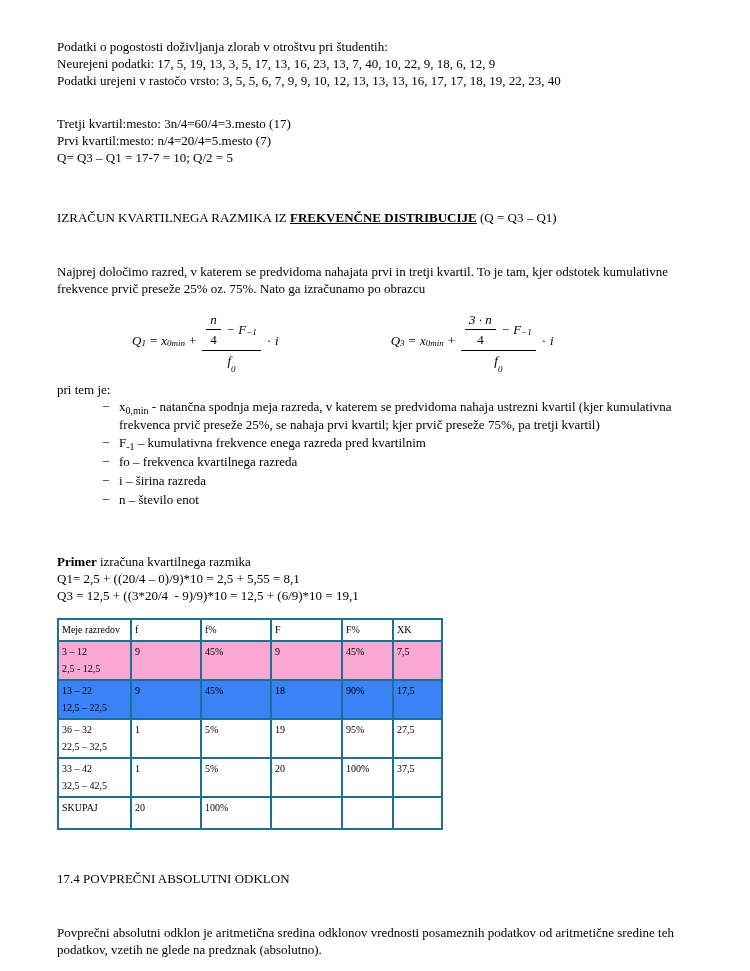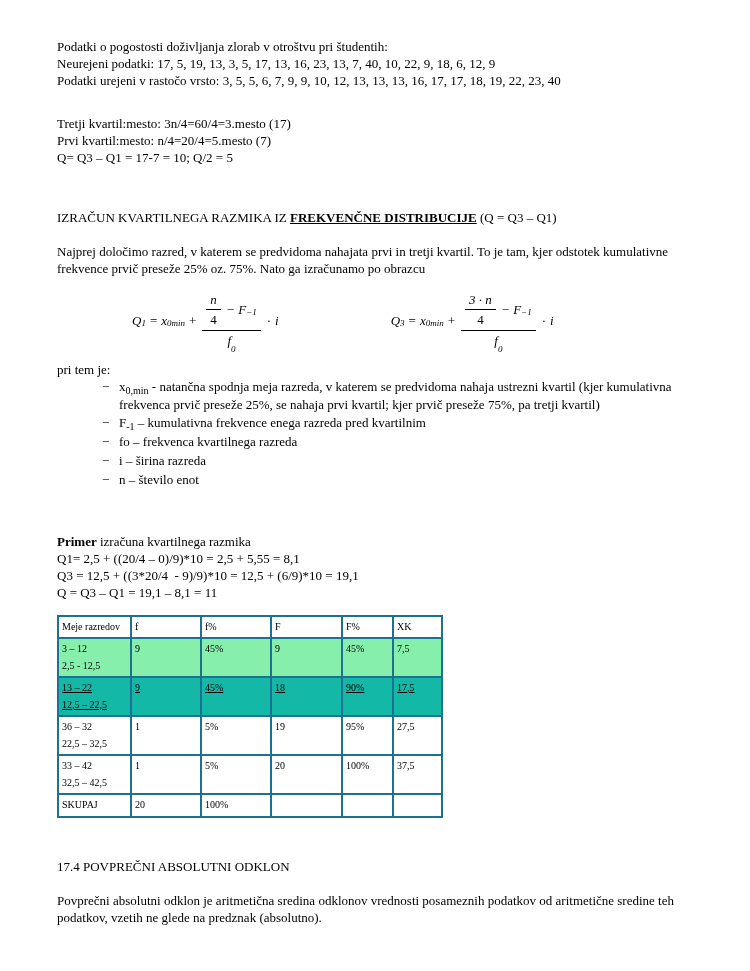--- a/index.html
+++ b/index.html
@@ -71,24 +71,24 @@
     font-size: 10px;
     line-height: 17px;
   }
   col.c-range { width: 73px; }
   col.c-f { width: 70px; }
   col.c-fpct { width: 70px; }
   col.c-F { width: 71px; }
   col.c-Fpct { width: 51px; }
   col.c-xk { width: 49px; }
   table.freq tbody tr { height: 37px; }
-  table.freq tbody tr.total-row { height: 23px; }
+  table.freq tbody tr.total-row { height: 32px; }
 
   .h2 { font-weight: normal; font-size: 13px; }
-  .para { max-width: 640px; }
+  .para { max-width: 640px; margin-top: 20px; }
 </style>
 </head>
 <body>
 
 <div class="block">
   <div>Podatki o pogostosti doživljanja zlorab v otroštvu pri študentih:</div>
   <div>Neurejeni podatki: 17, 5, 19, 13, 3, 5, 17, 13, 16, 23, 13, 7, 40, 10, 22, 9, 18, 6, 12, 9</div>
   <div>Podatki urejeni v rastočo vrsto: 3, 5, 5, 6, 7, 9, 9, 10, 12, 13, 13, 13, 16, 17, 17, 18, 19, 22, 23, 40</div>
 </div>
 
@@ -186,21 +186,20 @@
   </li>
 </ul>
 
 <div class="gap-md"></div>
 <div class="gap-sm"></div>
 
 <div class="block">
   <div><span class="bold">Primer</span><span> izračuna kvartilnega razmika</span></div>
   <div class="example-line">Q1= 2,5 + ((20/4 – 0)/9)*10 = 2,5 + 5,55 = 8,1</div>
   <div class="example-line">Q3 = 12,5 + ((3*20/4  - 9)/9)*10 = 12,5 + (6/9)*10 = 19,1</div>
-  <div class="example-line">Q = Q3 – Q1 = 19,1 – 8,1 = 11</div>
 </div>
 
 <table class="freq">
   <colgroup>
     <col class="c-range">
       <col class="c-f">
       <col class="c-fpct">
       <col class="c-F">
       <col class="c-Fpct">
       <col class="c-xk">
@@ -209,32 +208,32 @@
     <tr>
       <th>Meje razredov</th>
       <th>f</th>
       <th>f%</th>
       <th>F</th>
       <th>F%</th>
       <th>XK</th>
     </tr>
   </thead>
   <tbody>
-    <tr style="background-color: #86efac;">
+    <tr style="background-color: #f9a8d4;">
       <td>
           <div>3 – 12</div>
           <div>2,5 - 12,5</div>
         </td>
       <td>9</td>
       <td>45%</td>
       <td>9</td>
       <td>45%</td>
       <td>7,5</td>
     </tr>
-    <tr style="background-color: #14b8a6; text-decoration: underline;">
+    <tr style="background-color: #3b82f6;">
       <td>
           <div>13 – 22</div>
           <div>12,5 – 22,5</div>
         </td>
       <td>9</td>
       <td>45%</td>
       <td>18</td>
       <td>90%</td>
       <td>17,5</td>
     </tr>

